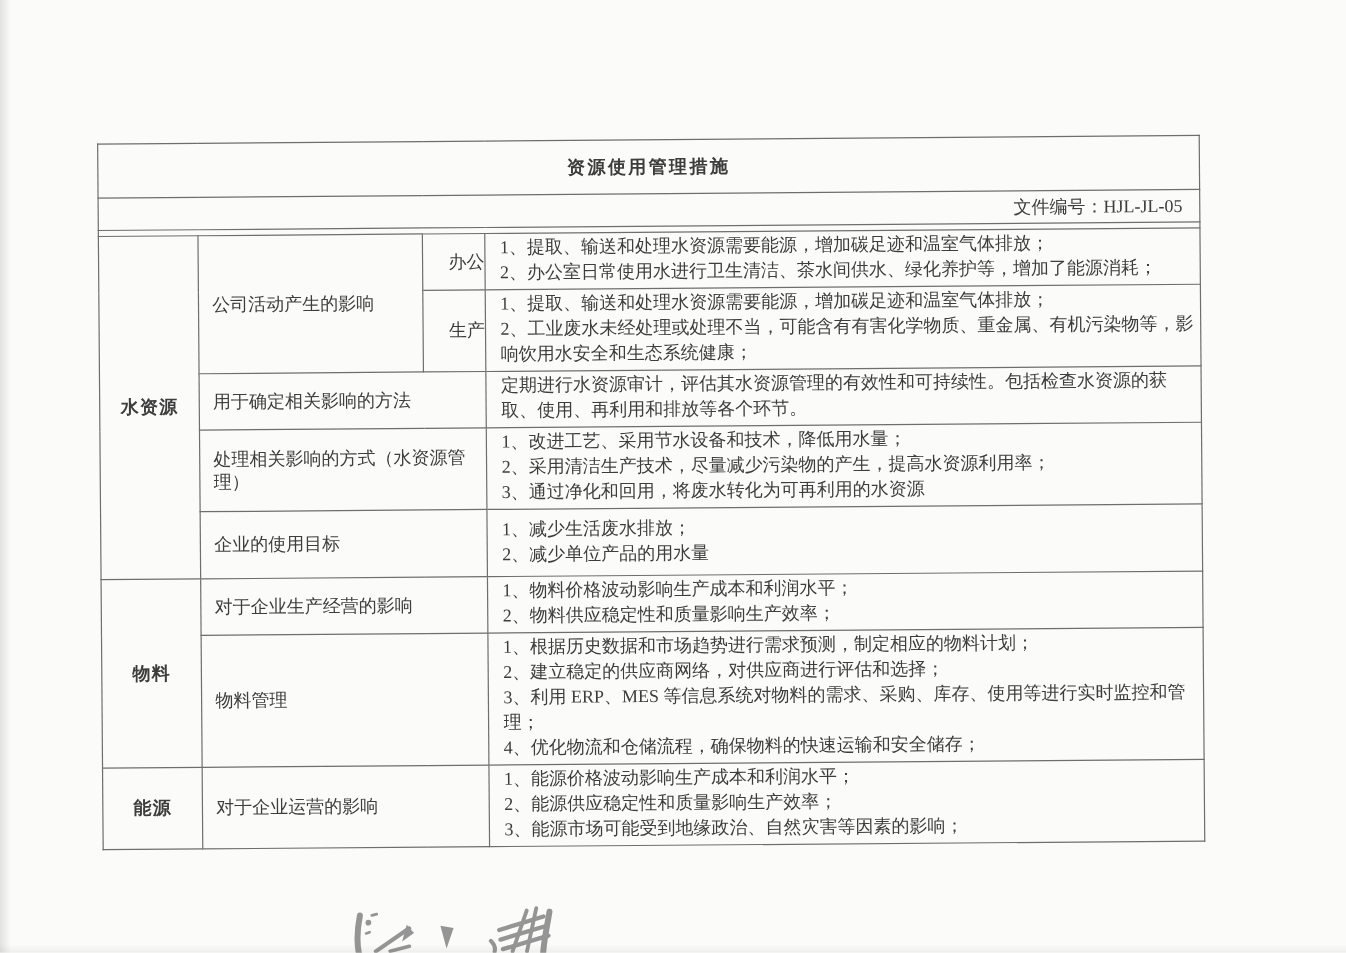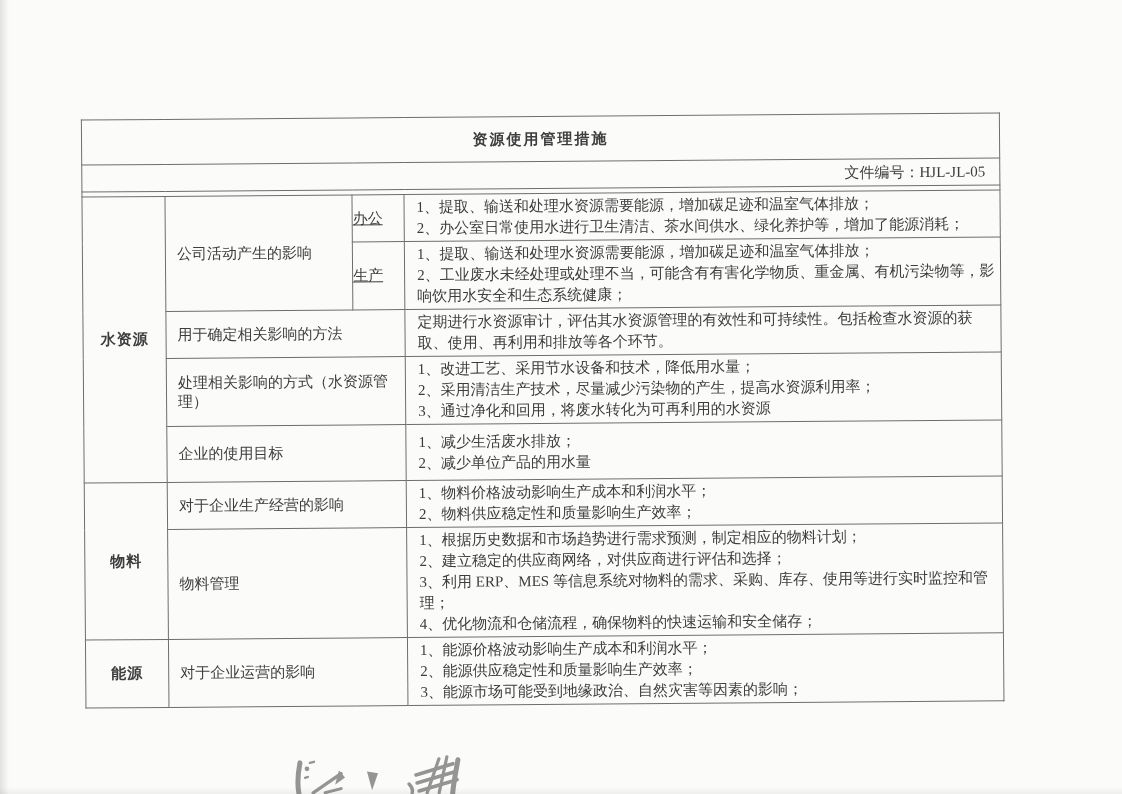--- a/index.html
+++ b/index.html
@@ -57,21 +57,21 @@
     border-bottom: 1px solid #6e6e6e;
     padding: 0;
   }
   td.cat {
     text-align: center;
     font-weight: bold;
     font-size: 16px;
     letter-spacing: 1px;
   }
   td.aspect { padding-left: 11px; padding-right: 6px; font-size: 15.5px; }
-  td.sub { text-align: left; font-size: 16px; text-decoration: underline; }
+  td.sub { text-align: right; font-size: 16px; }
   td.content { padding: 2px 4px 2px 12px; }
   td.content .line { line-height: 21px; font-size: 15px; }
   .edge-left {
     position: absolute; left: 0; top: 0; width: 9px; height: 794px;
     background: linear-gradient(to right, rgba(70,70,70,0.14), rgba(70,70,70,0));
     pointer-events: none;
   }
   .edge-bottom {
     position: absolute; left: 0; bottom: 0; width: 1122px; height: 7px;
     background: linear-gradient(to top, rgba(70,70,70,0.07), rgba(70,70,70,0));

